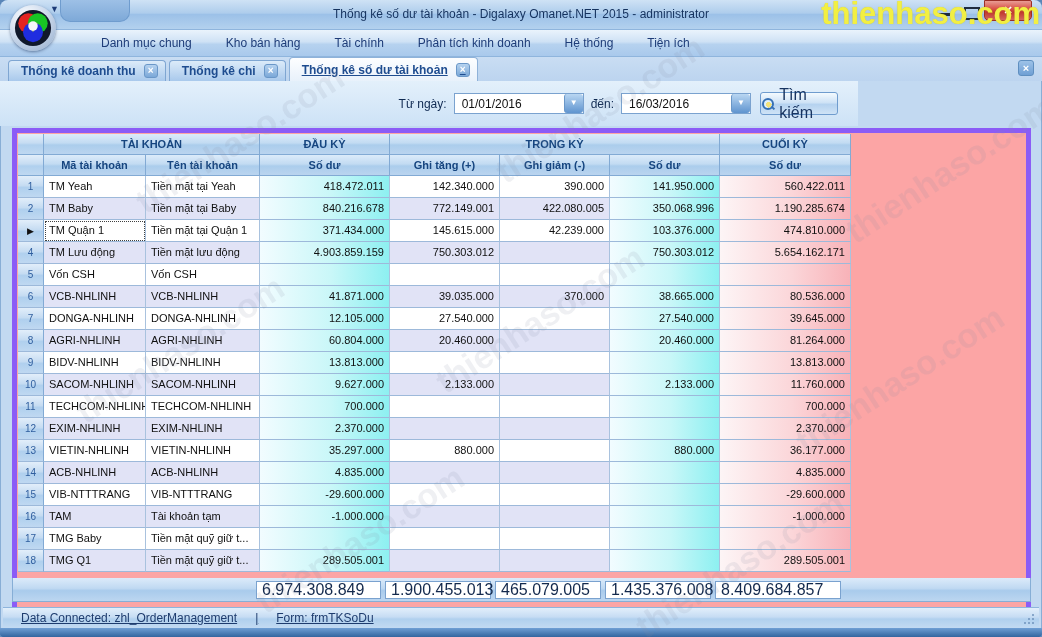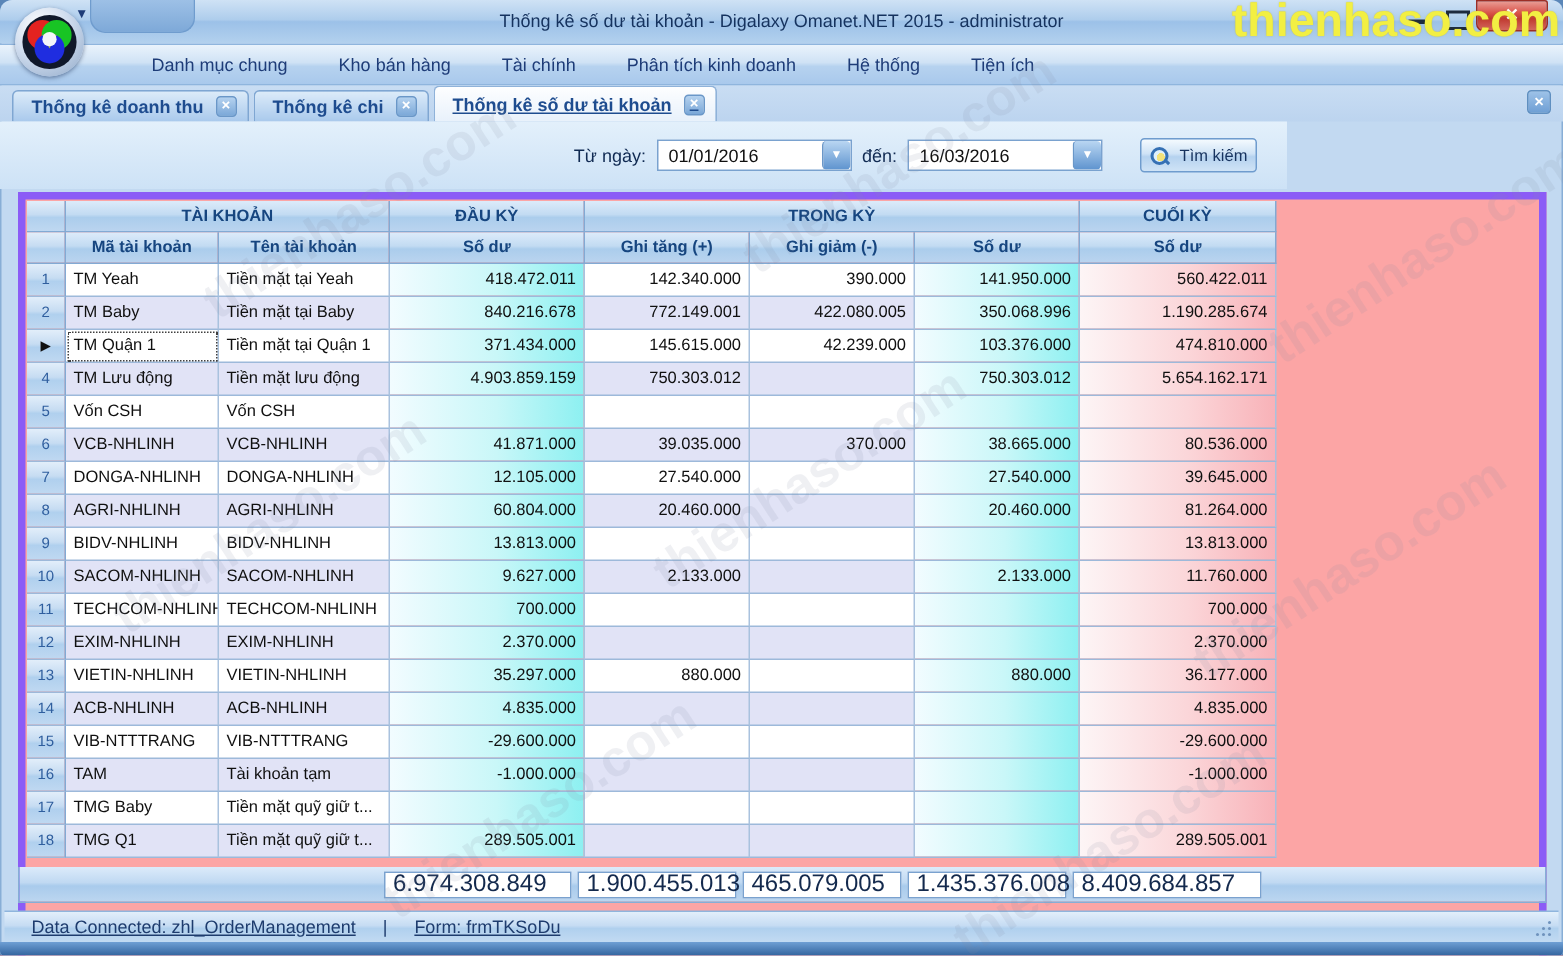--- a/index.html
+++ b/index.html
@@ -117,25 +117,25 @@
     display:flex; align-items:center; justify-content:space-between;
     font-size:12px; color:#101010; padding-left:7px;
   }
   .combo-btn {
     width:19px; height:19px; border-radius:3px;
     background:linear-gradient(#b9d6f2,#5f94cf);
     border-left:1px solid #6a97c8;
     color:#fff; font-size:8px; text-align:center; line-height:18px;
   }
   .search-btn {
-    width:78px; height:23px; margin-left:18px;
+    width:78px; height:23px; margin-left:2px;
     background:linear-gradient(#f4fafe,#cfe3f6 45%,#b5d2ef 55%,#cfe3f6);
     border:1px solid #6f9cce; border-radius:3px;
     display:flex; align-items:center; justify-content:center; gap:6px;
-    font-size:11px; color:#17335f;
+    font-size:16px; color:#17335f;
   }
   .mag { position:relative; width:14px; height:14px; }
   .mag::before {
     content:""; position:absolute; left:1px; top:1px; width:8px; height:8px;
     border:2px solid #3570b4; border-radius:50%;
     background:radial-gradient(circle at 60% 60%, #f3e27a 0 40%, #dff0fb 41%);
   }
   .mag::after {
     content:""; position:absolute; left:10px; top:10px; width:4px; height:2px;
     background:#3570b4; transform:rotate(45deg);

